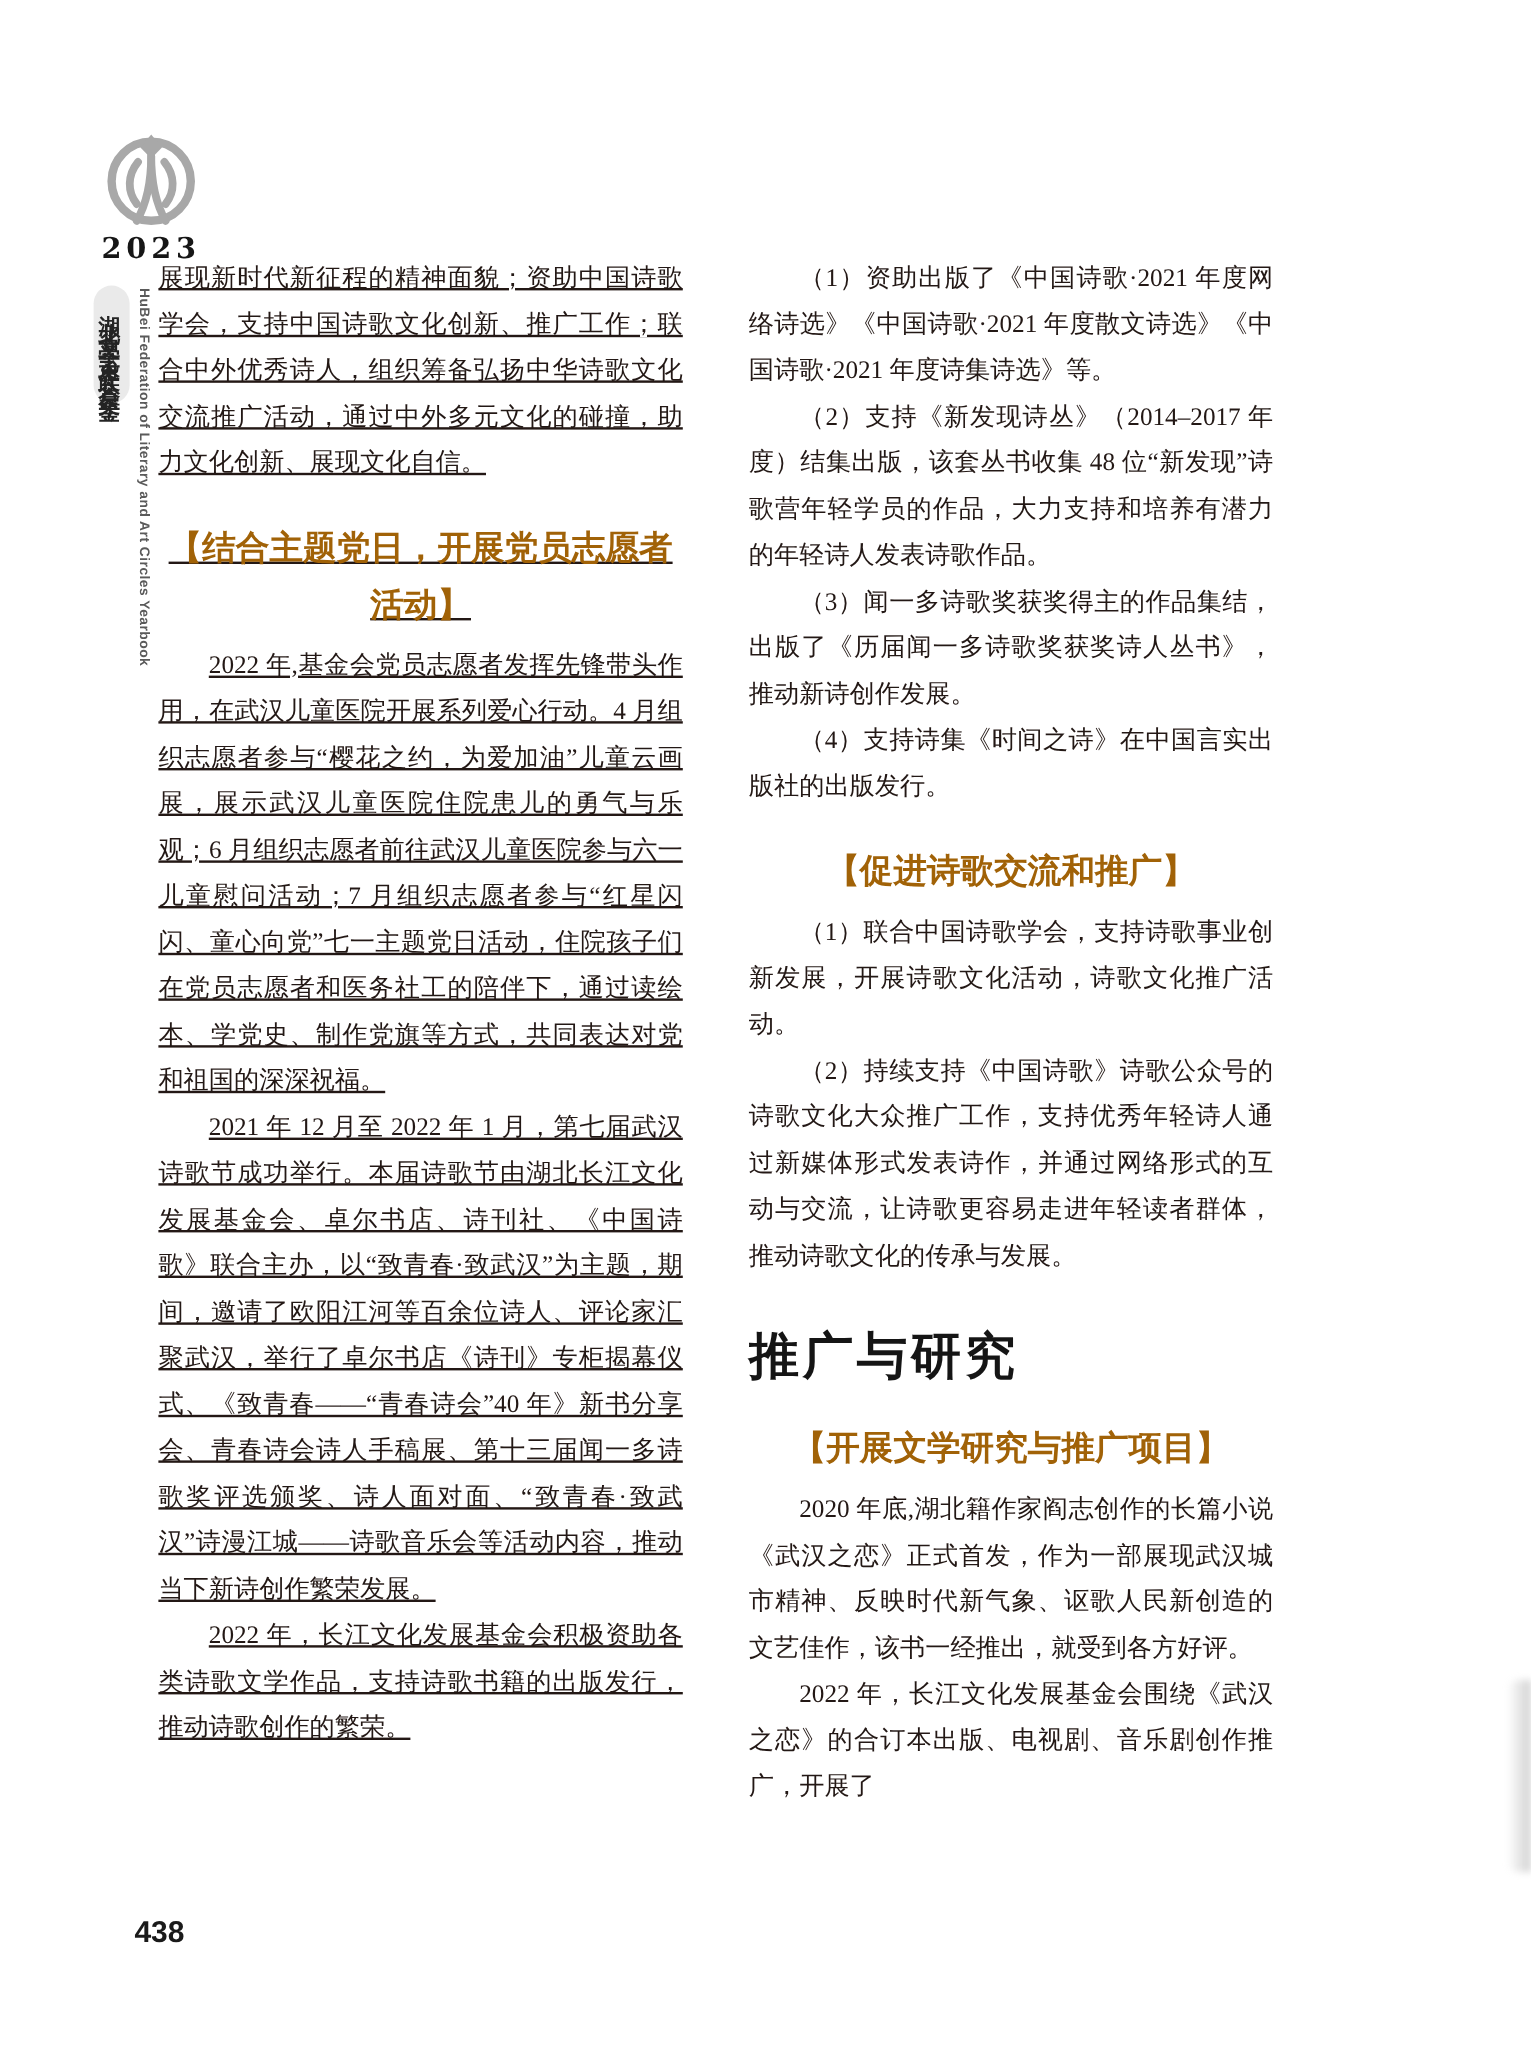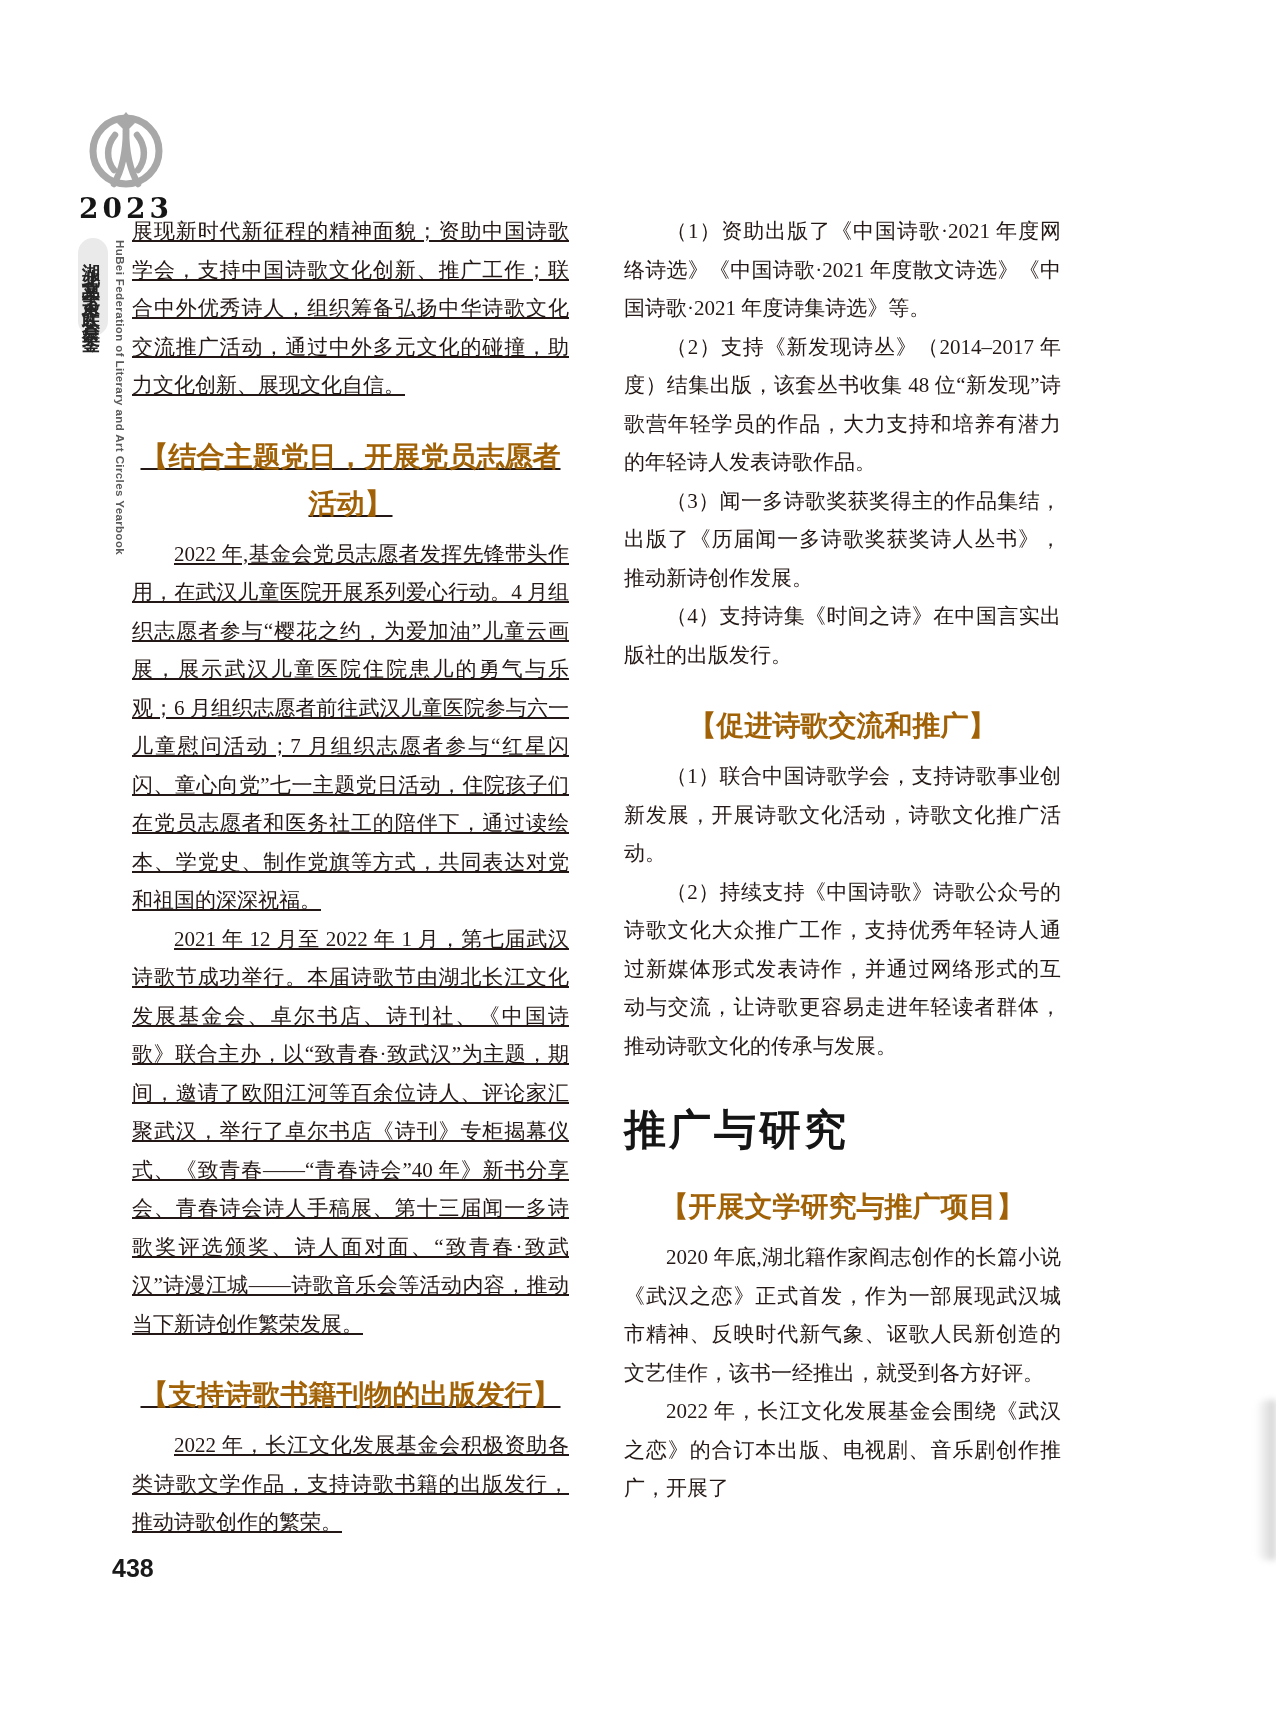--- a/index.html
+++ b/index.html
@@ -2,42 +2,42 @@
 <html><head>
 <meta charset="utf-8">
 <style>
   html,body{margin:0;padding:0;background:#fff;}
   .page{position:relative;width:1276px;height:1719px;background:#fff;overflow:hidden;
         font-family:"Liberation Serif","DejaVu Serif",serif;color:#231815;}
   
   .brand{position:absolute;left:76px;top:108px;width:100px;text-align:center;}
   .brand svg{display:block;margin:0 auto;}
   .brand-year{font-family:"DejaVu Serif","Liberation Serif",serif;font-weight:bold;
-              font-size:28px;letter-spacing:4px;color:#161616;margin-top:2px;}
+              font-size:24px;letter-spacing:4px;color:#161616;margin-top:2px;}
   
   .side-cn{position:absolute;left:78px;top:238px;writing-mode:vertical-rl;text-orientation:upright;
            background:#eaeaea;border-radius:15px;padding:10px 5px;width:30px;box-sizing:border-box;
            font-family:"Liberation Sans","DejaVu Sans",sans-serif;font-weight:bold;
            font-size:18px;letter-spacing:6px;color:#242424;}
   .side-en{position:absolute;left:114px;top:240px;writing-mode:vertical-rl;
            font-family:"Liberation Sans","DejaVu Sans",sans-serif;font-weight:700;
            font-size:11.5px;letter-spacing:0.4px;color:#5a5a5a;}
   
   .col{position:absolute;top:212px;width:437px;text-align:justify;}
   .col-left{left:132px;text-decoration:underline;}
   .col-right{left:624px;}
   .para{margin:0;font-size:21px;line-height:38.5px;}
   .para.indent{text-indent:42px;}
   .bracket-heading{font-family:"Liberation Sans","DejaVu Sans",sans-serif;font-weight:bold;
                    font-size:28px;line-height:47px;margin:28px 0 8px;text-align:center;color:#a16207;}
   .section-heading{font-family:"Liberation Sans","DejaVu Sans",sans-serif;font-weight:900;
                    font-size:42px;line-height:50px;letter-spacing:3px;text-align:left;
                    margin:40px 0 23px;color:#151515;}
   
-  .page-number{position:absolute;left:112px;top:1554px;
+  .page-number{position:absolute;left:112px;top:1596px;
                font-family:"Liberation Sans","DejaVu Sans",sans-serif;
                font-weight:bold;font-size:25px;color:#1a1a1a;}
   
   .edge-shadow{position:absolute;right:0;top:1400px;width:20px;height:160px;
                background:linear-gradient(to right,rgba(175,175,175,0),rgba(170,170,170,0.55));
                filter:blur(3px);border-radius:10px 0 0 10px;}
 </style>
 </head>
 <body>
 
@@ -59,21 +59,20 @@
     <div class="side-cn">湖北省文学艺术界联合会年鉴</div>
     <div class="side-en">HuBei Federation of Literary and Art Circles Yearbook</div>
   </aside>
 
   <main>
     <section class="col col-left">
       <p class="para">展现新时代新征程的精神面貌；资助中国诗歌学会，支持中国诗歌文化创新、推广工作；联合中外优秀诗人，组织筹备弘扬中华诗歌文化交流推广活动，通过中外多元文化的碰撞，助力文化创新、展现文化自信。</p>
       <h3 class="bracket-heading">【结合主题党日，开展党员志愿者活动】</h3>
       <p class="para indent">2022 年,基金会党员志愿者发挥先锋带头作用，在武汉儿童医院开展系列爱心行动。4 月组织志愿者参与“樱花之约，为爱加油”儿童云画展，展示武汉儿童医院住院患儿的勇气与乐观；6 月组织志愿者前往武汉儿童医院参与六一儿童慰问活动；7 月组织志愿者参与“红星闪闪、童心向党”七一主题党日活动，住院孩子们在党员志愿者和医务社工的陪伴下，通过读绘本、学党史、制作党旗等方式，共同表达对党和祖国的深深祝福。</p>
       <p class="para indent">2021 年 12 月至 2022 年 1 月，第七届武汉诗歌节成功举行。本届诗歌节由湖北长江文化发展基金会、卓尔书店、诗刊社、《中国诗歌》联合主办，以“致青春·致武汉”为主题，期间，邀请了欧阳江河等百余位诗人、评论家汇聚武汉，举行了卓尔书店《诗刊》专柜揭幕仪式、《致青春——“青春诗会”40 年》新书分享会、青春诗会诗人手稿展、第十三届闻一多诗歌奖评选颁奖、诗人面对面、“致青春·致武汉”诗漫江城——诗歌音乐会等活动内容，推动当下新诗创作繁荣发展。</p>
-      <h3 class="bracket-heading">【支持诗歌书籍刊物的出版发行】</h3>
       <p class="para indent">2022 年，长江文化发展基金会积极资助各类诗歌文学作品，支持诗歌书籍的出版发行，推动诗歌创作的繁荣。</p>
     </section>
 
     <section class="col col-right">
       <p class="para indent">（1）资助出版了《中国诗歌·2021 年度网络诗选》《中国诗歌·2021 年度散文诗选》《中国诗歌·2021 年度诗集诗选》等。</p>
       <p class="para indent">（2）支持《新发现诗丛》（2014–2017 年度）结集出版，该套丛书收集 48 位“新发现”诗歌营年轻学员的作品，大力支持和培养有潜力的年轻诗人发表诗歌作品。</p>
       <p class="para indent">（3）闻一多诗歌奖获奖得主的作品集结，出版了《历届闻一多诗歌奖获奖诗人丛书》，推动新诗创作发展。</p>
       <p class="para indent">（4）支持诗集《时间之诗》在中国言实出版社的出版发行。</p>
       <h3 class="bracket-heading">【促进诗歌交流和推广】</h3>
       <p class="para indent">（1）联合中国诗歌学会，支持诗歌事业创新发展，开展诗歌文化活动，诗歌文化推广活动。</p>

